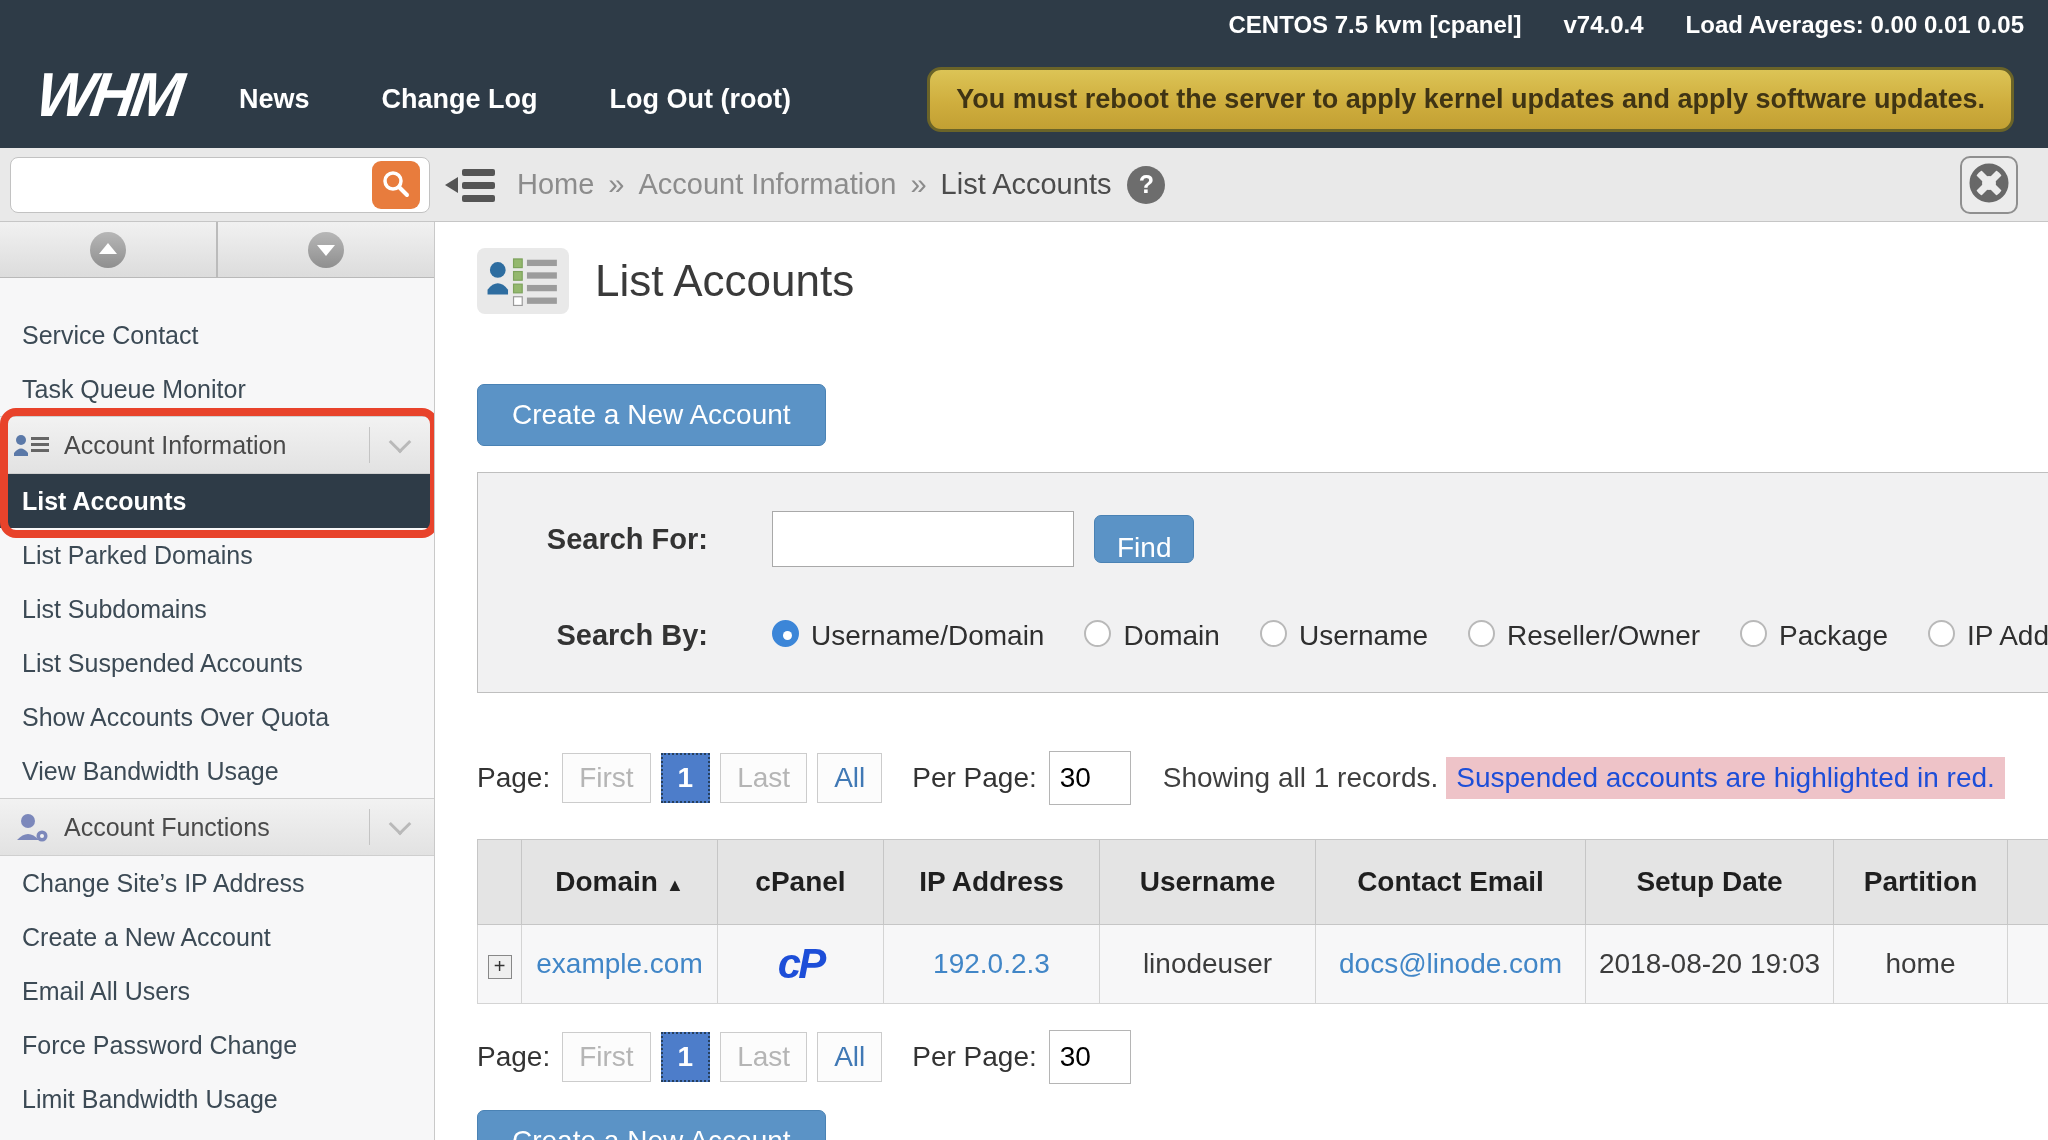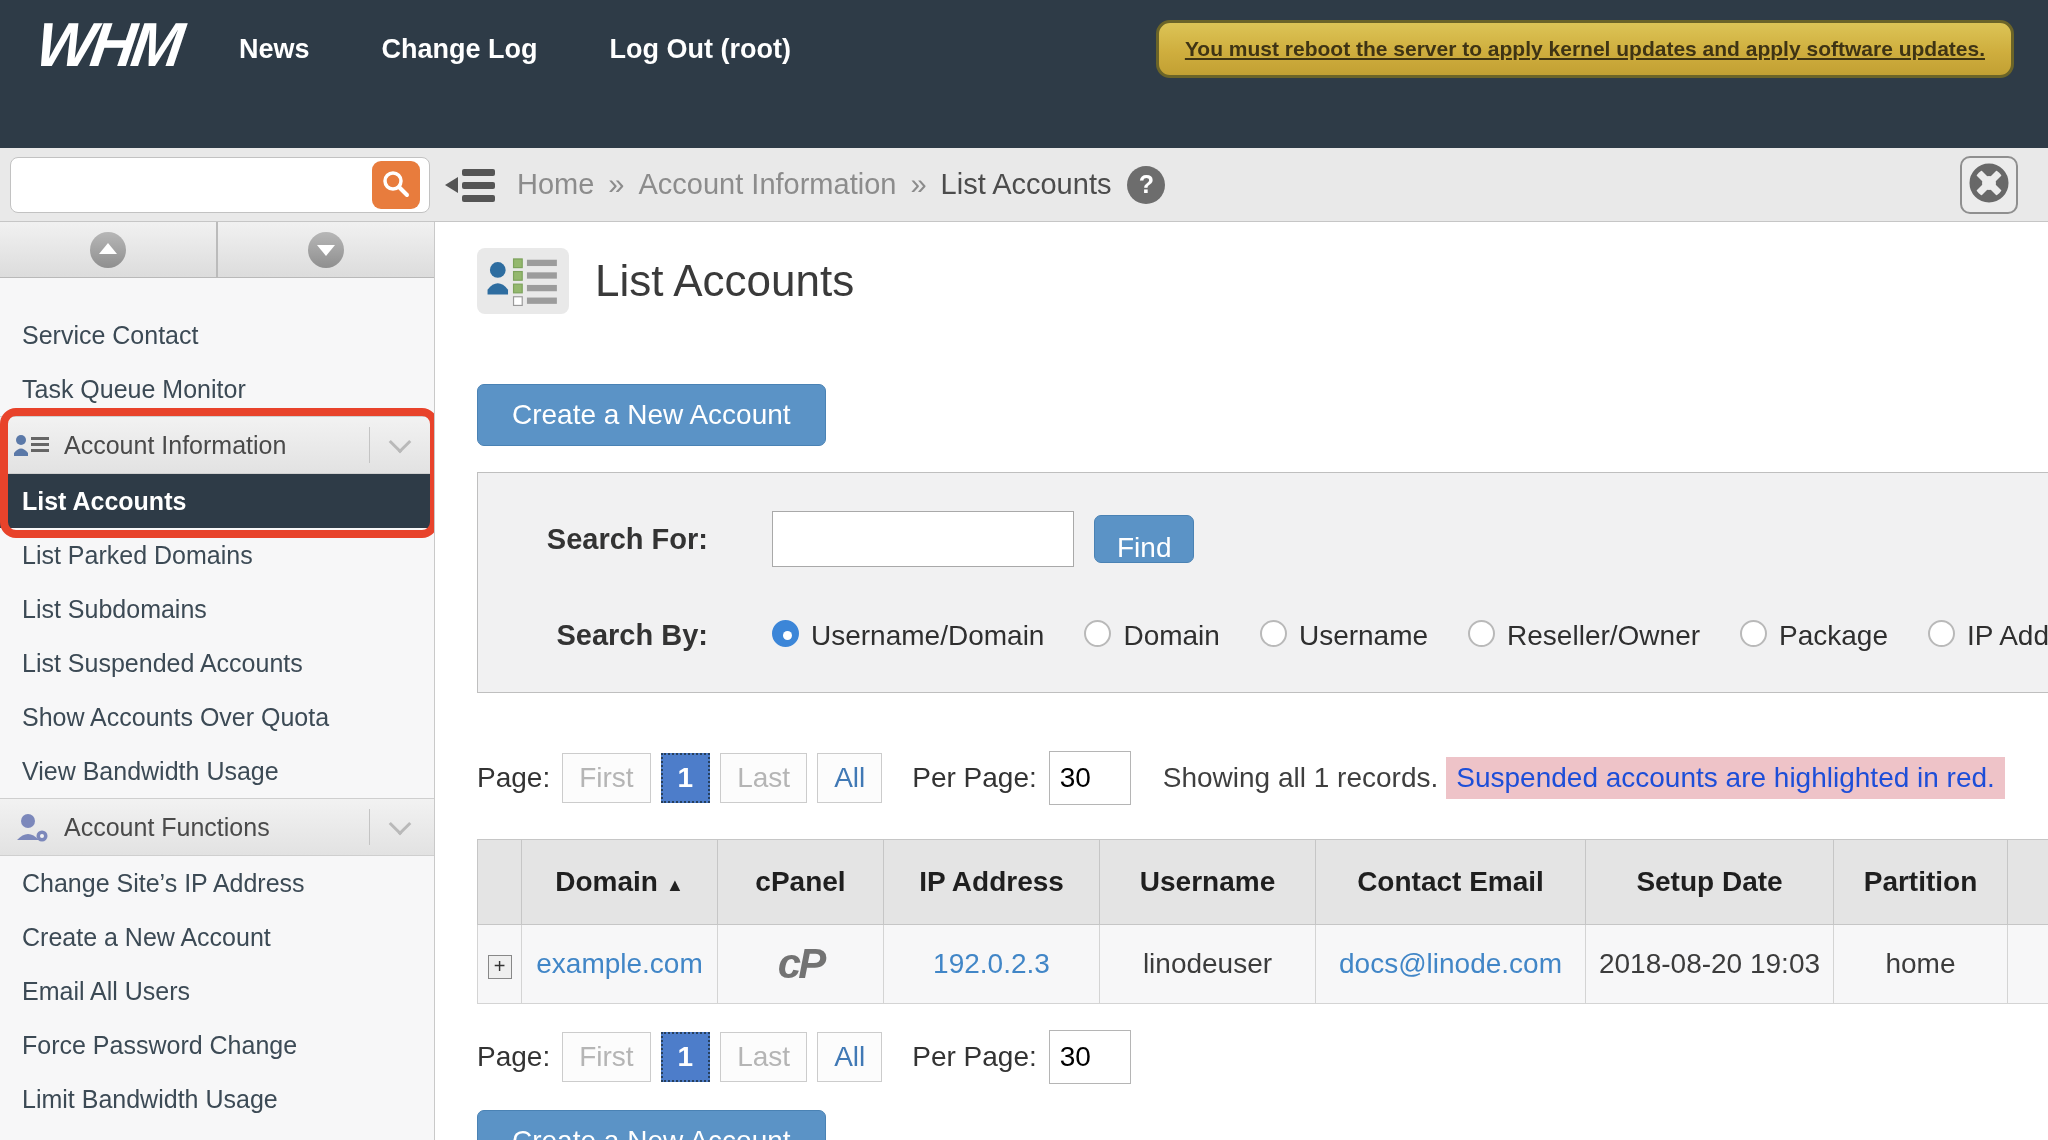--- a/index.html
+++ b/index.html
@@ -13,21 +13,21 @@
                 padding-right:24px; font-size:24px; font-weight:600; }
   .status-bar span { margin-left:42px; white-space:nowrap; }
   .nav-row { height:98px; display:flex; align-items:center; position:relative; }
   .whm-logo { margin-left:36px; font-size:62px; font-weight:800; font-style:italic;
               letter-spacing:-4px; transform:skewX(-8deg); padding-bottom:10px; cursor:pointer; }
   .nav-links { display:flex; align-items:center; margin-left:60px; }
   .nav-links .nav-link { color:#fff; font-size:27px; font-weight:600; margin-right:72px;
                          white-space:nowrap; cursor:pointer; }
   .warning-banner { margin-left:auto; margin-right:34px; background:linear-gradient(180deg,#dcc456 0%,#cfae3e 55%,#c2a033 100%);
                     border:3px solid #6b6428; border-radius:14px; padding:14px 26px;
-                    color:#3f3414; font-size:21px; font-weight:600; text-decoration:underline;
+                    color:#3f3414; font-size:27px; font-weight:600; 
                     white-space:nowrap; cursor:pointer; }
 
   
   .crumb-bar { height:74px; background:#e9e9e9; border-bottom:1px solid #c6c6c6;
                display:flex; align-items:center; }
   .side-search { width:435px; flex:0 0 435px; position:relative; height:100%; }
   .side-search input { position:absolute; left:10px; top:9px; width:420px; height:56px;
                        border:1px solid #c2c2c2; border-radius:8px; font-size:26px;
                        padding:0 64px 0 16px; background:#fff; outline:none; }
   .search-btn { position:absolute; left:372px; top:13px; width:48px; height:48px;
@@ -128,29 +128,34 @@
                       font-weight:bold; padding:26px 6px; text-align:center; cursor:pointer;
                       white-space:nowrap; overflow:hidden; }
   table.accounts td { background:#f7f7f8; border:1px solid #d4d4d4; color:#3c3c3c;
                       padding:15px 6px; text-align:center; white-space:nowrap; overflow:hidden; }
   td.cell-domain { text-align:left; padding-left:14px; }
   .cell-link { color:#4186c7; cursor:pointer; }
   .sort-arrow { font-size:18px; margin-left:8px; color:#222; }
   .expand-box { display:inline-block; width:24px; height:24px; line-height:21px;
                 border:1px solid #888; background:#efefef; font-size:20px; color:#333;
                 text-align:center; cursor:pointer; }
-  .cpanel-logo { font-size:42px; font-weight:800; color:#737373; letter-spacing:-3px;
+  .cpanel-logo { font-size:42px; font-weight:800; color:#1d4ed8; letter-spacing:-3px;
                  font-style:italic; cursor:pointer; }
 </style>
 </head>
 <body>
 
 <div class="viewport">
 
   <div class="top-header">
+    <div class="status-bar">
+      <span>CENTOS 7.5 kvm [cpanel]</span>
+      <span>v74.0.4</span>
+      <span>Load Averages: 0.00 0.01 0.05</span>
+    </div>
     <div class="nav-row">
       <div class="whm-logo">WHM</div>
       <div class="nav-links">
         <span class="nav-link">News</span>
         <span class="nav-link">Change Log</span>
         <span class="nav-link">Log Out (root)</span>
       </div>
       <div class="warning-banner">You must reboot the server to apply kernel updates and apply software updates.</div>
     </div>
   </div>

